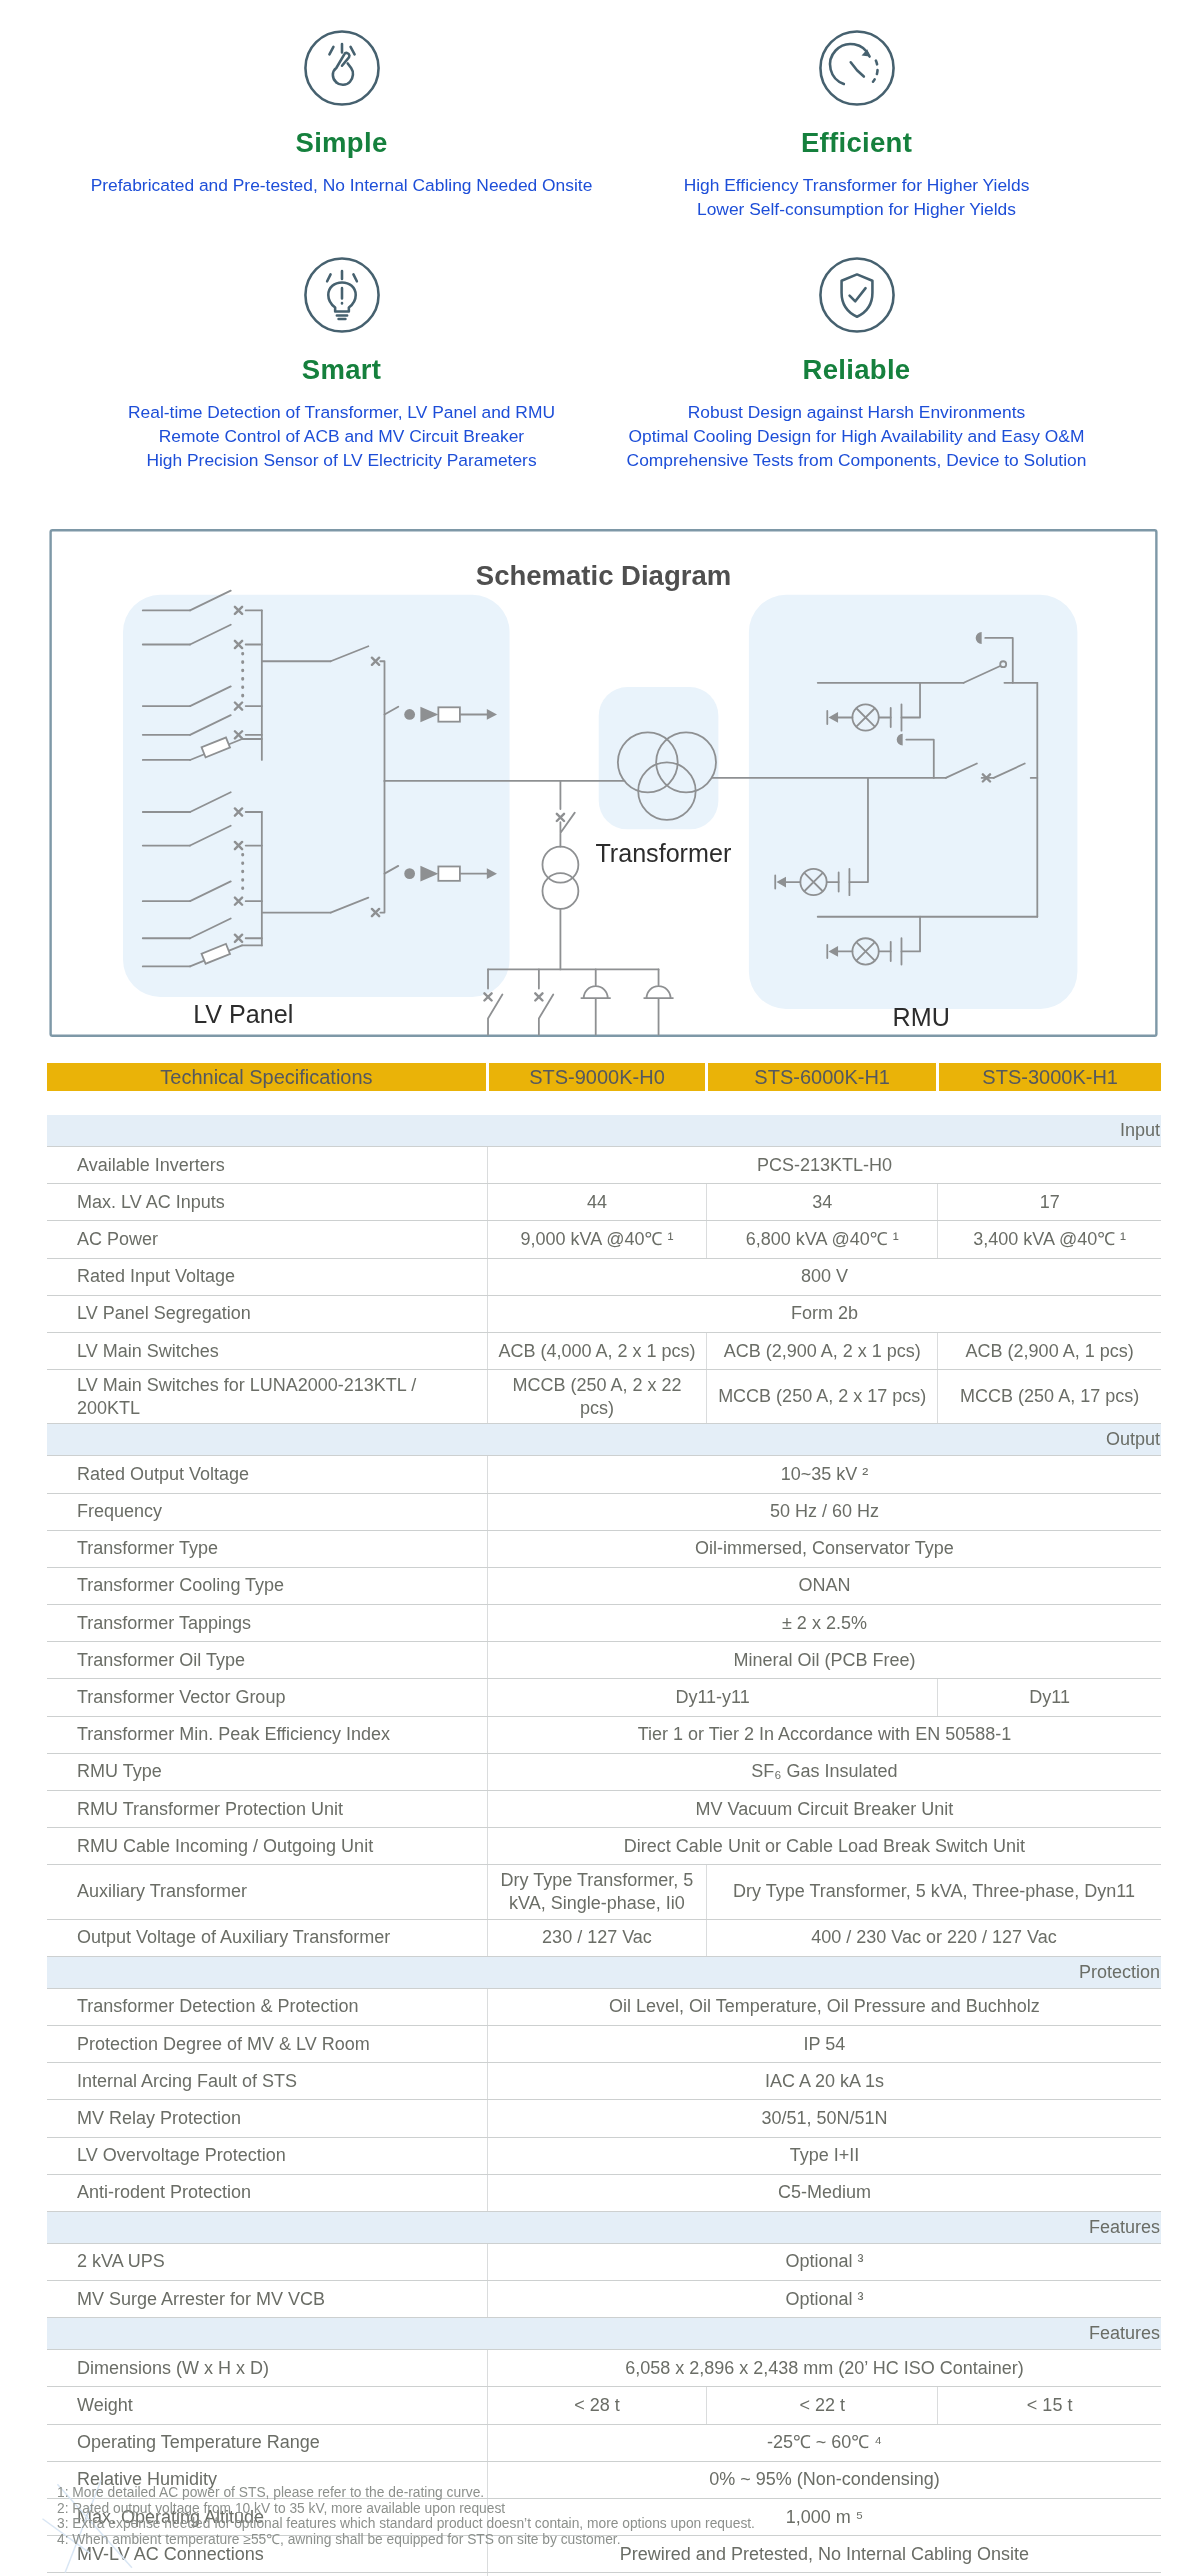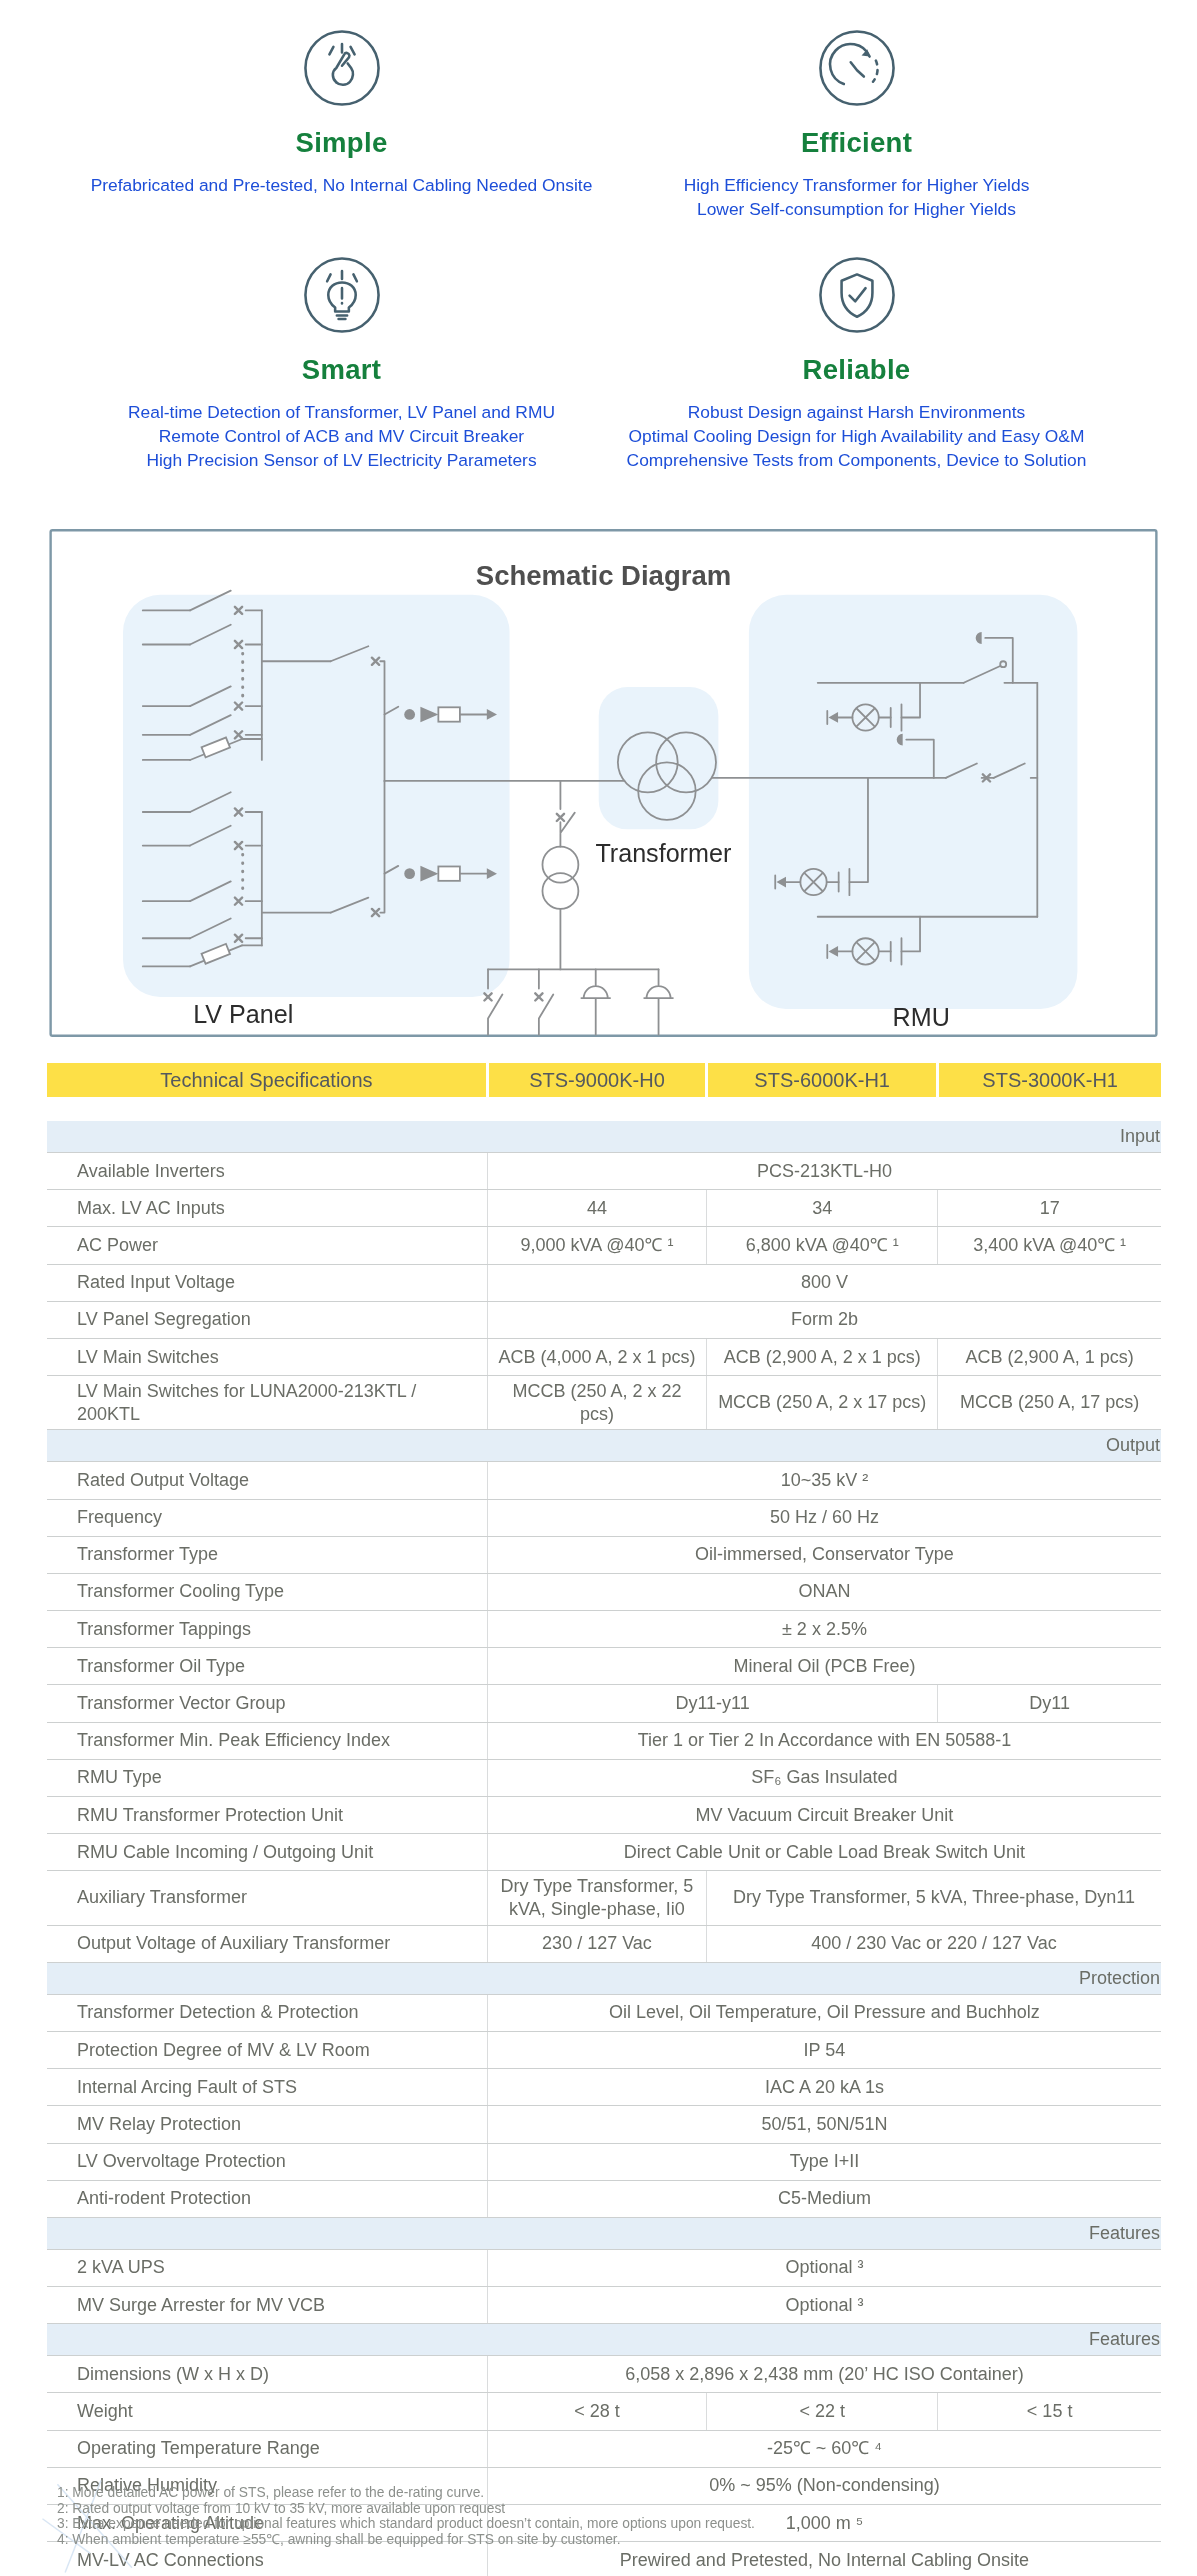--- a/index.html
+++ b/index.html
@@ -15,21 +15,21 @@
   .card.c3{left:599px;top:255px}
   .card .icon{display:block;margin:0 auto;}
   .card h2{margin:19px 0 14.4px;font-size:27.5px;font-weight:700;color:#15803d;letter-spacing:0.3px;}
   .fline{font-size:17.4px;color:#1d4ed8;line-height:24px;}
   
   .schematic{position:absolute;left:49px;top:529px;width:1109px;height:508px;}
   .dtitle{font:700 46px "Liberation Sans",sans-serif;fill:#4f4f4f;}
   .dlabel{font:400 42px "Liberation Sans",sans-serif;fill:#2c2c2c;}
   
   table.spec{position:absolute;left:47px;top:1063px;width:1114px;border-collapse:collapse;table-layout:fixed;}
-  table.spec th{background:#fde047;height:34px;font-size:20px;font-weight:400;color:#54585f;border-left:3px solid #fff;padding:0 4.8px;text-align:center;}
+  table.spec th{background:#eab308;height:28px;font-size:20px;font-weight:400;color:#54585f;border-left:3px solid #fff;padding:0 4.8px;text-align:center;}
   table.spec th:first-child{border-left:none;}
   tr.spacer td{height:24px !important;background:#fff;border:none !important;padding:0;}
   td.sec{background:#e4eef7;color:#4a719a;font-size:22px;text-align:right;height:31px;border-bottom:1.2px solid #d3d6d6;font-weight:400;margin-left:40px;}
   table.spec td{font-size:18px;color:#6a6d66;border-bottom:1.2px solid #cdd0d0;height:29px;line-height:23px;}
   td.lbl{text-align:left;padding:3.6px 12px 3.6px 30px;}
   td.val{text-align:center;border-left:1.2px solid #dadcdd;padding:3.6px 8.4px;}
   table.spec tbody tr:last-child td{border-bottom:2.4px solid #a7acac;}
   td.link{color:#56769a;}
   
   .footnotes{position:absolute;left:57px;top:2485px;width:1084px;z-index:2;}
@@ -324,21 +324,21 @@
       <tr>
         <td class="lbl">Protection Degree of MV &amp; LV Room</td>
         <td class="val" colspan="3">IP 54</td>
       </tr>
       <tr>
         <td class="lbl">Internal Arcing Fault of STS</td>
         <td class="val" colspan="3">IAC A 20 kA 1s</td>
       </tr>
       <tr>
         <td class="lbl">MV Relay Protection</td>
-        <td class="val" colspan="3">50/51, 50N/51N</td>
+        <td class="val" colspan="3">30/51, 50N/51N</td>
       </tr>
       <tr>
         <td class="lbl">LV Overvoltage Protection</td>
         <td class="val" colspan="3">Type I+II</td>
       </tr>
       <tr>
         <td class="lbl">Anti-rodent Protection</td>
         <td class="val" colspan="3">C5-Medium</td>
       </tr>
       <tr>

